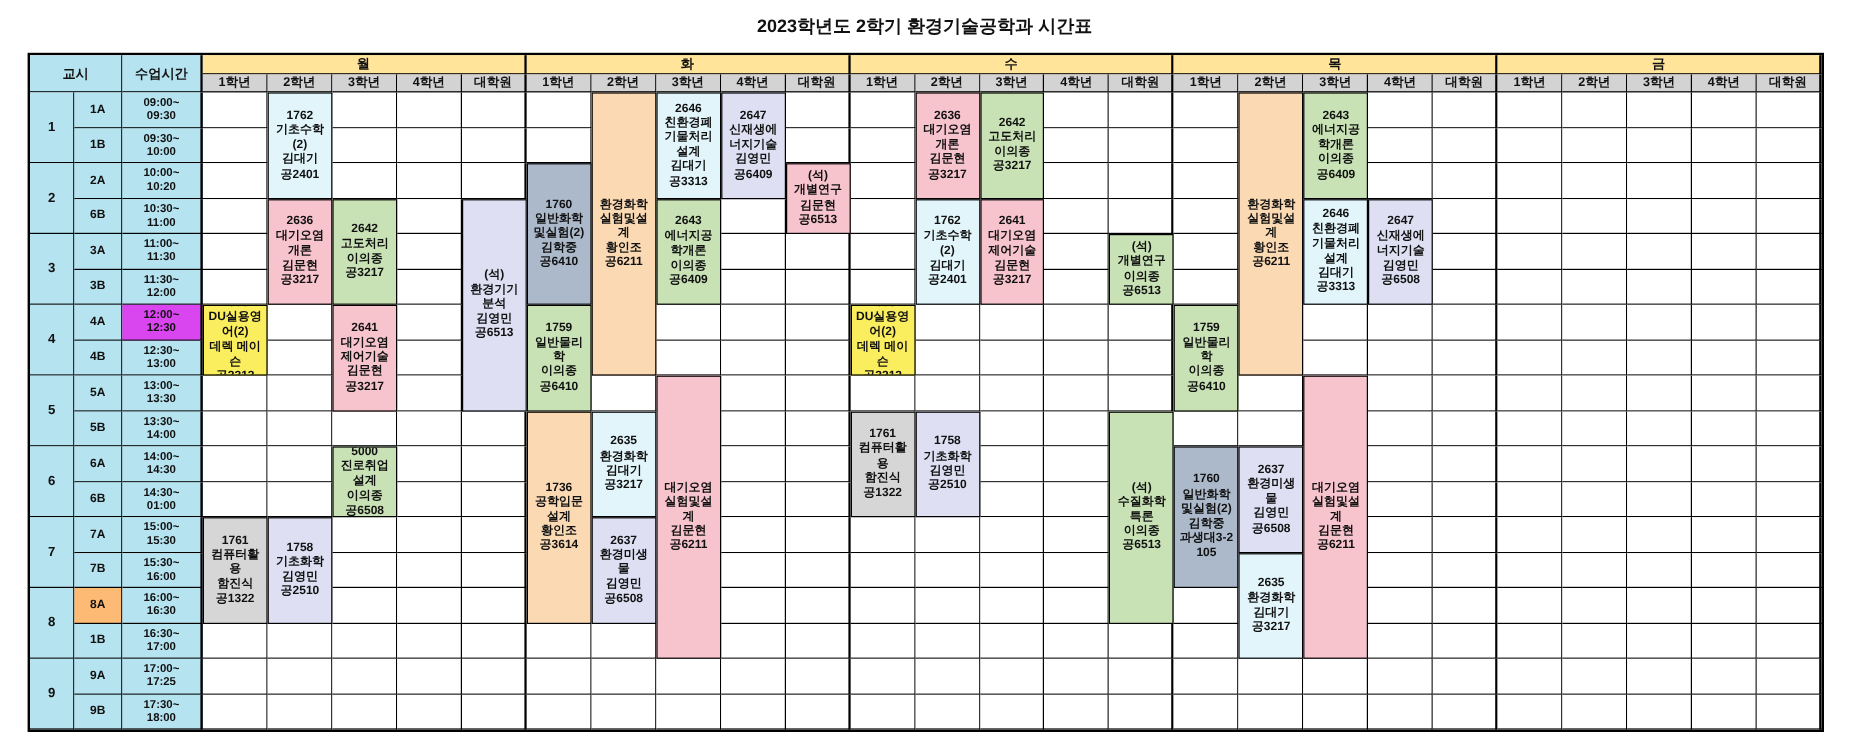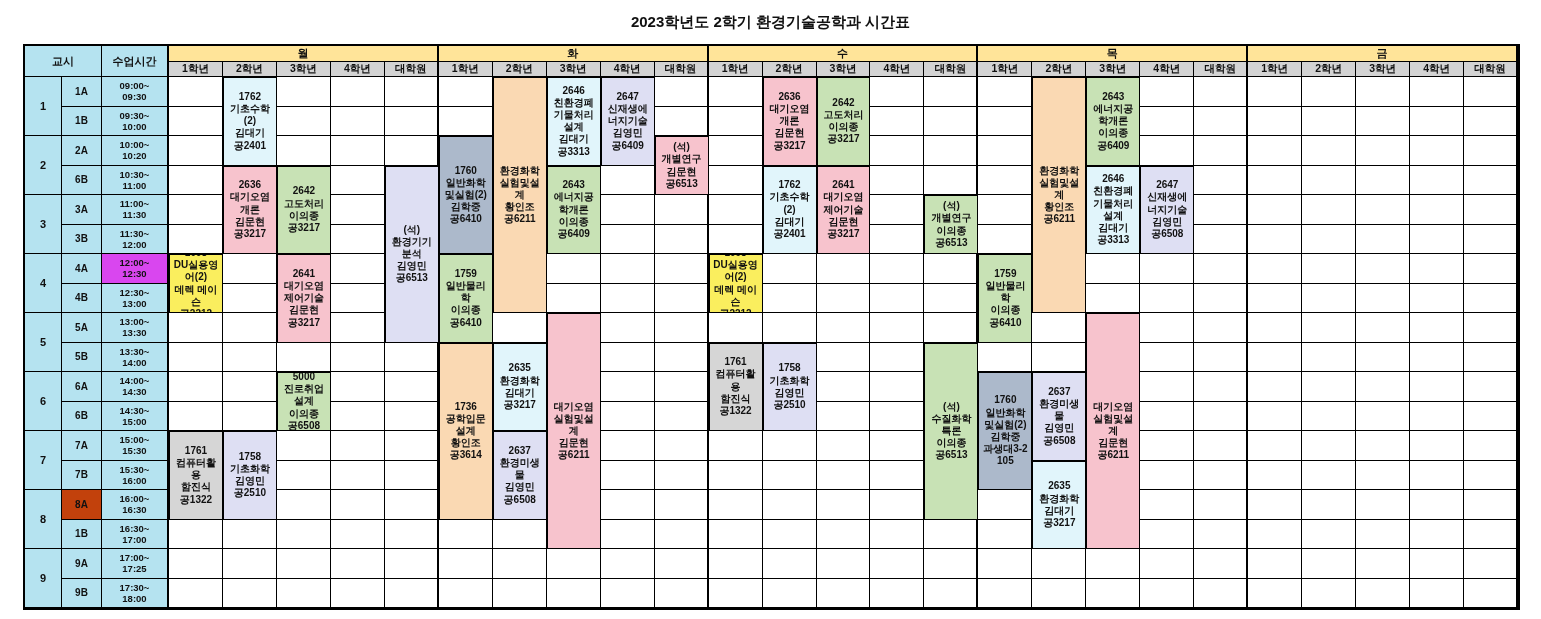--- a/index.html
+++ b/index.html
@@ -547,30 +547,30 @@
 13:30</div>
     <div class="cell slot" style="grid-area: 12 / 2 / span 1 / span 1; background: rgb(181, 227, 240);">5B</div>
     <div class="cell time gb" style="grid-area: 12 / 3 / span 1 / span 1; background: rgb(181, 227, 240);">13:30~
 14:00</div>
     <div class="cell pno" style="grid-area: 13 / 1 / span 2 / span 1; background: rgb(181, 227, 240);">6</div>
     <div class="cell slot" style="grid-area: 13 / 2 / span 1 / span 1; background: rgb(181, 227, 240);">6A</div>
     <div class="cell time gb" style="grid-area: 13 / 3 / span 1 / span 1; background: rgb(181, 227, 240);">14:00~
 14:30</div>
     <div class="cell slot" style="grid-area: 14 / 2 / span 1 / span 1; background: rgb(181, 227, 240);">6B</div>
     <div class="cell time gb" style="grid-area: 14 / 3 / span 1 / span 1; background: rgb(181, 227, 240);">14:30~
-15:00</div>
+01:00</div>
     <div class="cell pno" style="grid-area: 15 / 1 / span 2 / span 1; background: rgb(181, 227, 240);">7</div>
     <div class="cell slot" style="grid-area: 15 / 2 / span 1 / span 1; background: rgb(181, 227, 240); text-align: center;">7A</div>
     <div class="cell time gb" style="grid-area: 15 / 3 / span 1 / span 1; background: rgb(181, 227, 240);">15:00~
 15:30</div>
     <div class="cell slot" style="grid-area: 16 / 2 / span 1 / span 1; background: rgb(181, 227, 240);">7B</div>
     <div class="cell time gb" style="grid-area: 16 / 3 / span 1 / span 1; background: rgb(181, 227, 240);">15:30~
 16:00</div>
     <div class="cell pno" style="grid-area: 17 / 1 / span 2 / span 1; background: rgb(181, 227, 240);">8</div>
-    <div class="cell slot" style="grid-area: 17 / 2 / span 1 / span 1; background: #c2410c;">8A</div>
+    <div class="cell slot" style="grid-area: 17 / 2 / span 1 / span 1; background: #fdba74;">8A</div>
     <div class="cell time gb" style="grid-area: 17 / 3 / span 1 / span 1; background: rgb(181, 227, 240);">16:00~
 16:30</div>
     <div class="cell slot" style="grid-area: 18 / 2 / span 1 / span 1; background: rgb(181, 227, 240);">1B</div>
     <div class="cell time gb" style="grid-area: 18 / 3 / span 1 / span 1; background: rgb(181, 227, 240);">16:30~
 17:00</div>
     <div class="cell pno" style="grid-area: 19 / 1 / span 2 / span 1; background: rgb(181, 227, 240);">9</div>
     <div class="cell slot" style="grid-area: 19 / 2 / span 1 / span 1; background: rgb(181, 227, 240);">9A</div>
     <div class="cell time gb" style="grid-area: 19 / 3 / span 1 / span 1; background: rgb(181, 227, 240);">17:00~
 17:25</div>
     <div class="cell slot" style="grid-area: 20 / 2 / span 1 / span 1; background: rgb(181, 227, 240);">9B</div>

